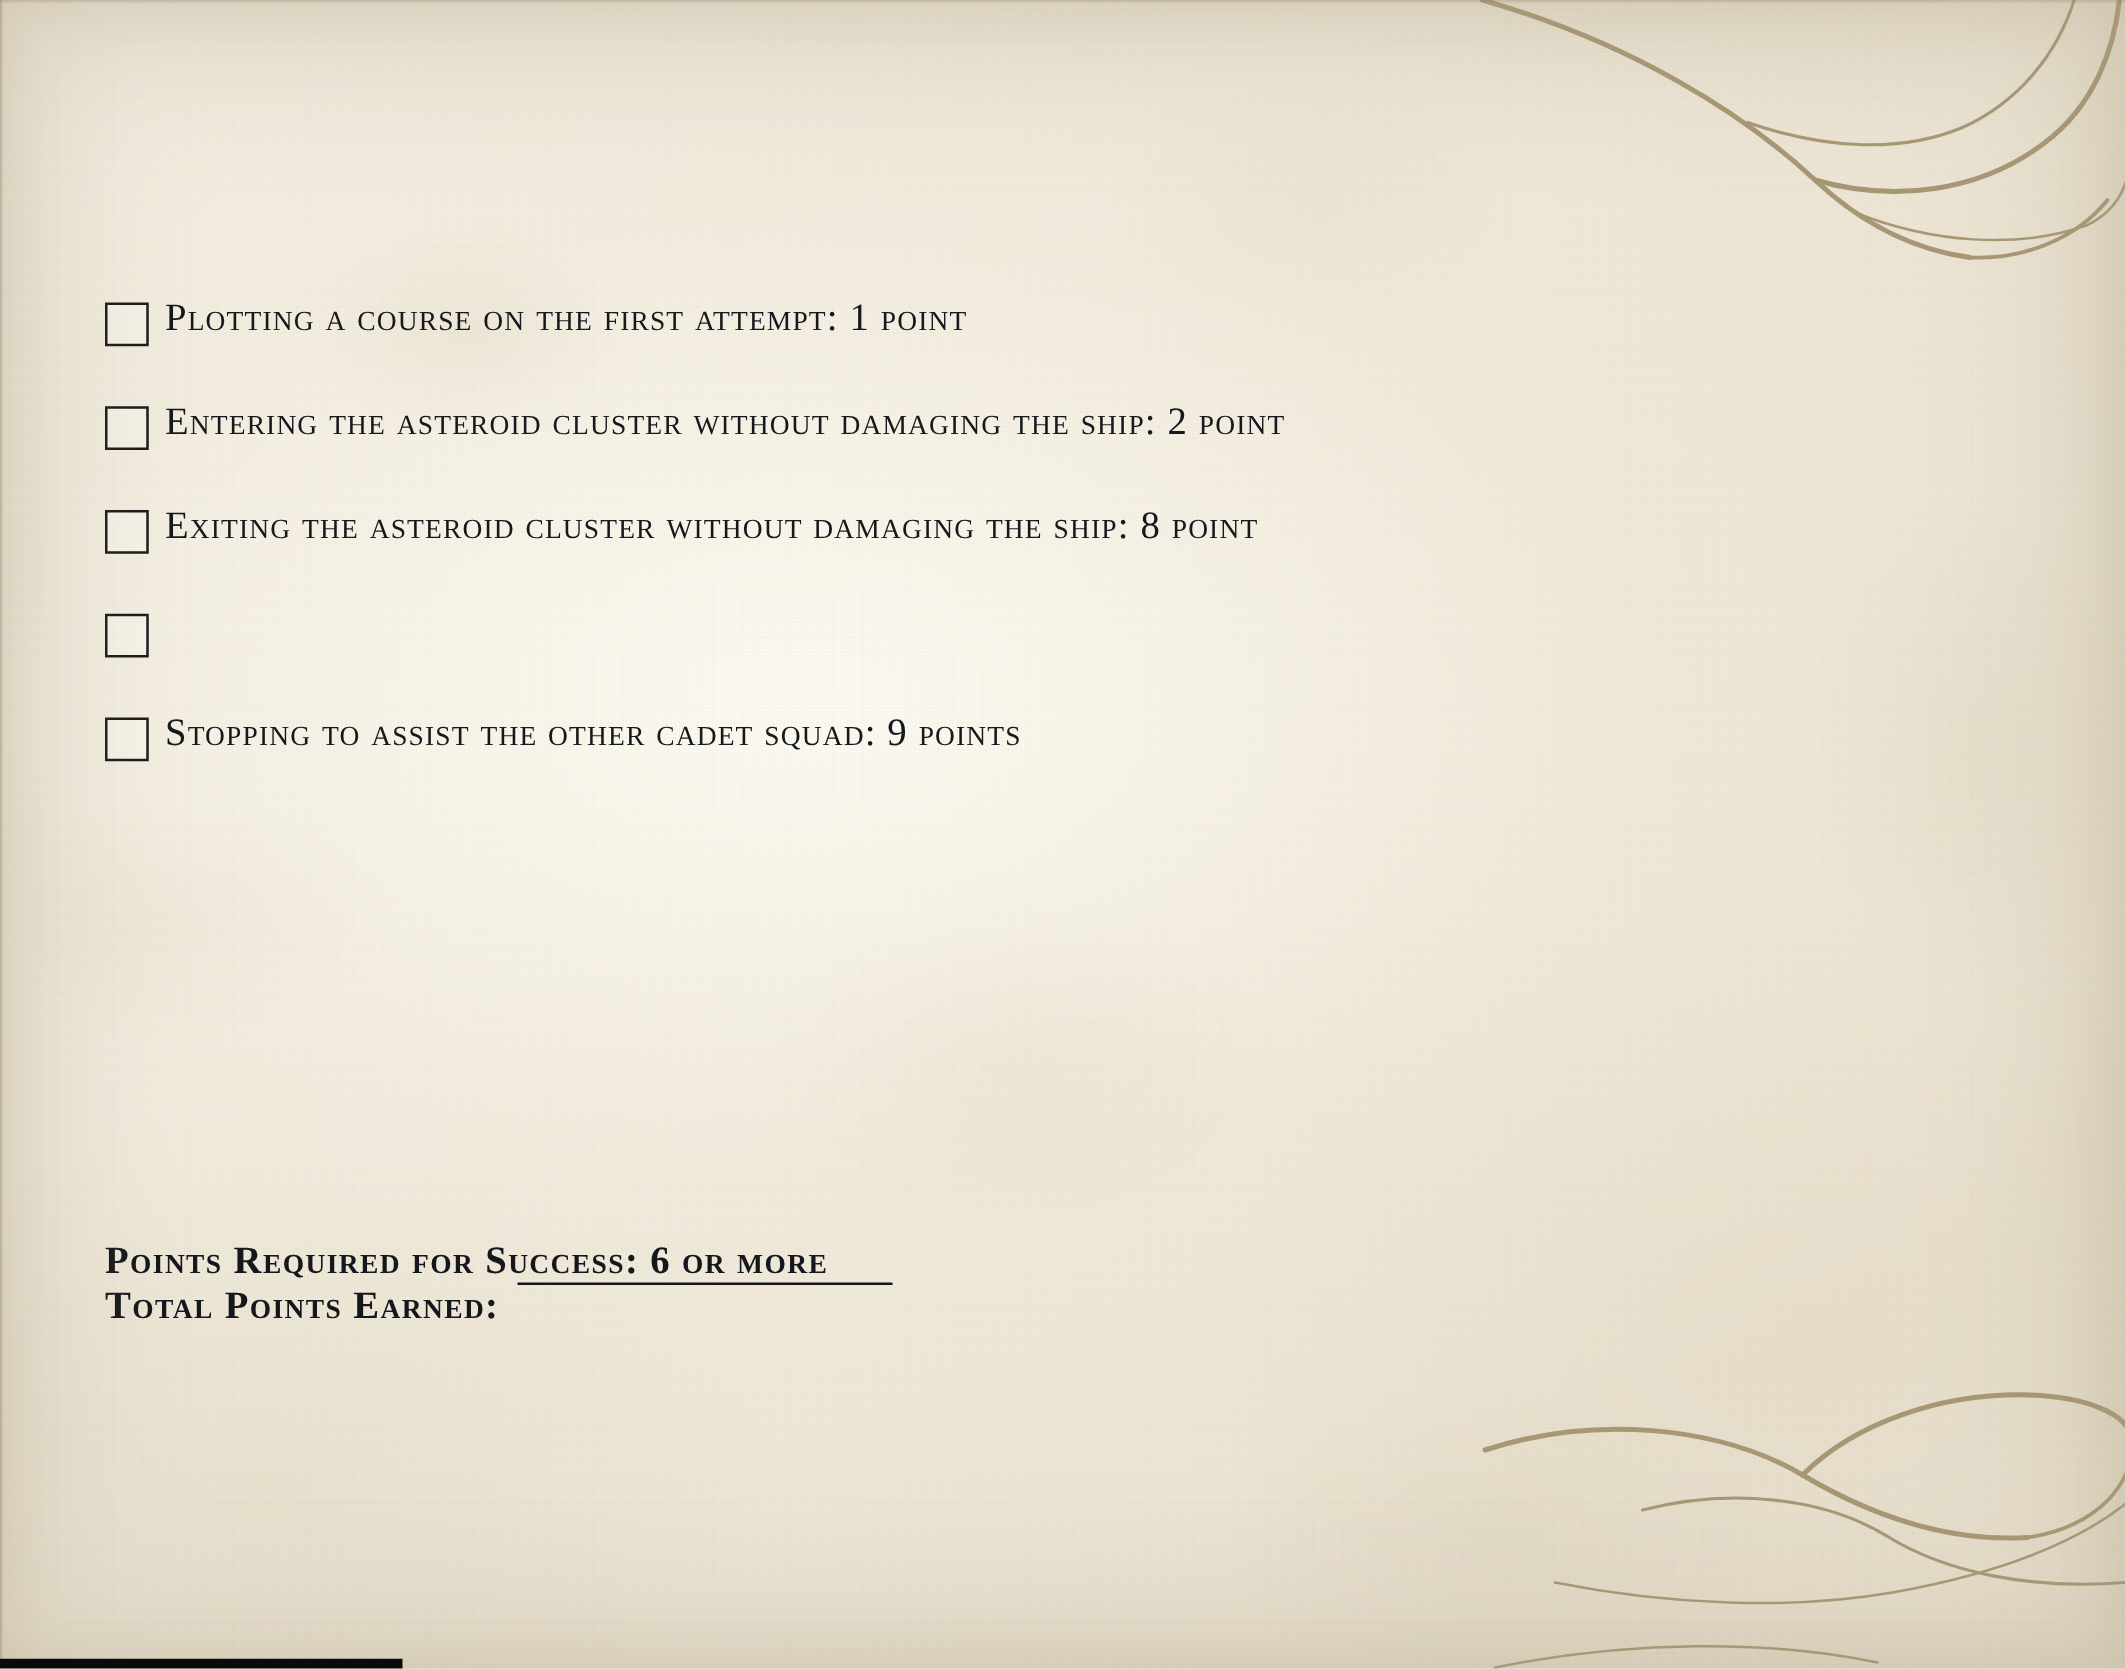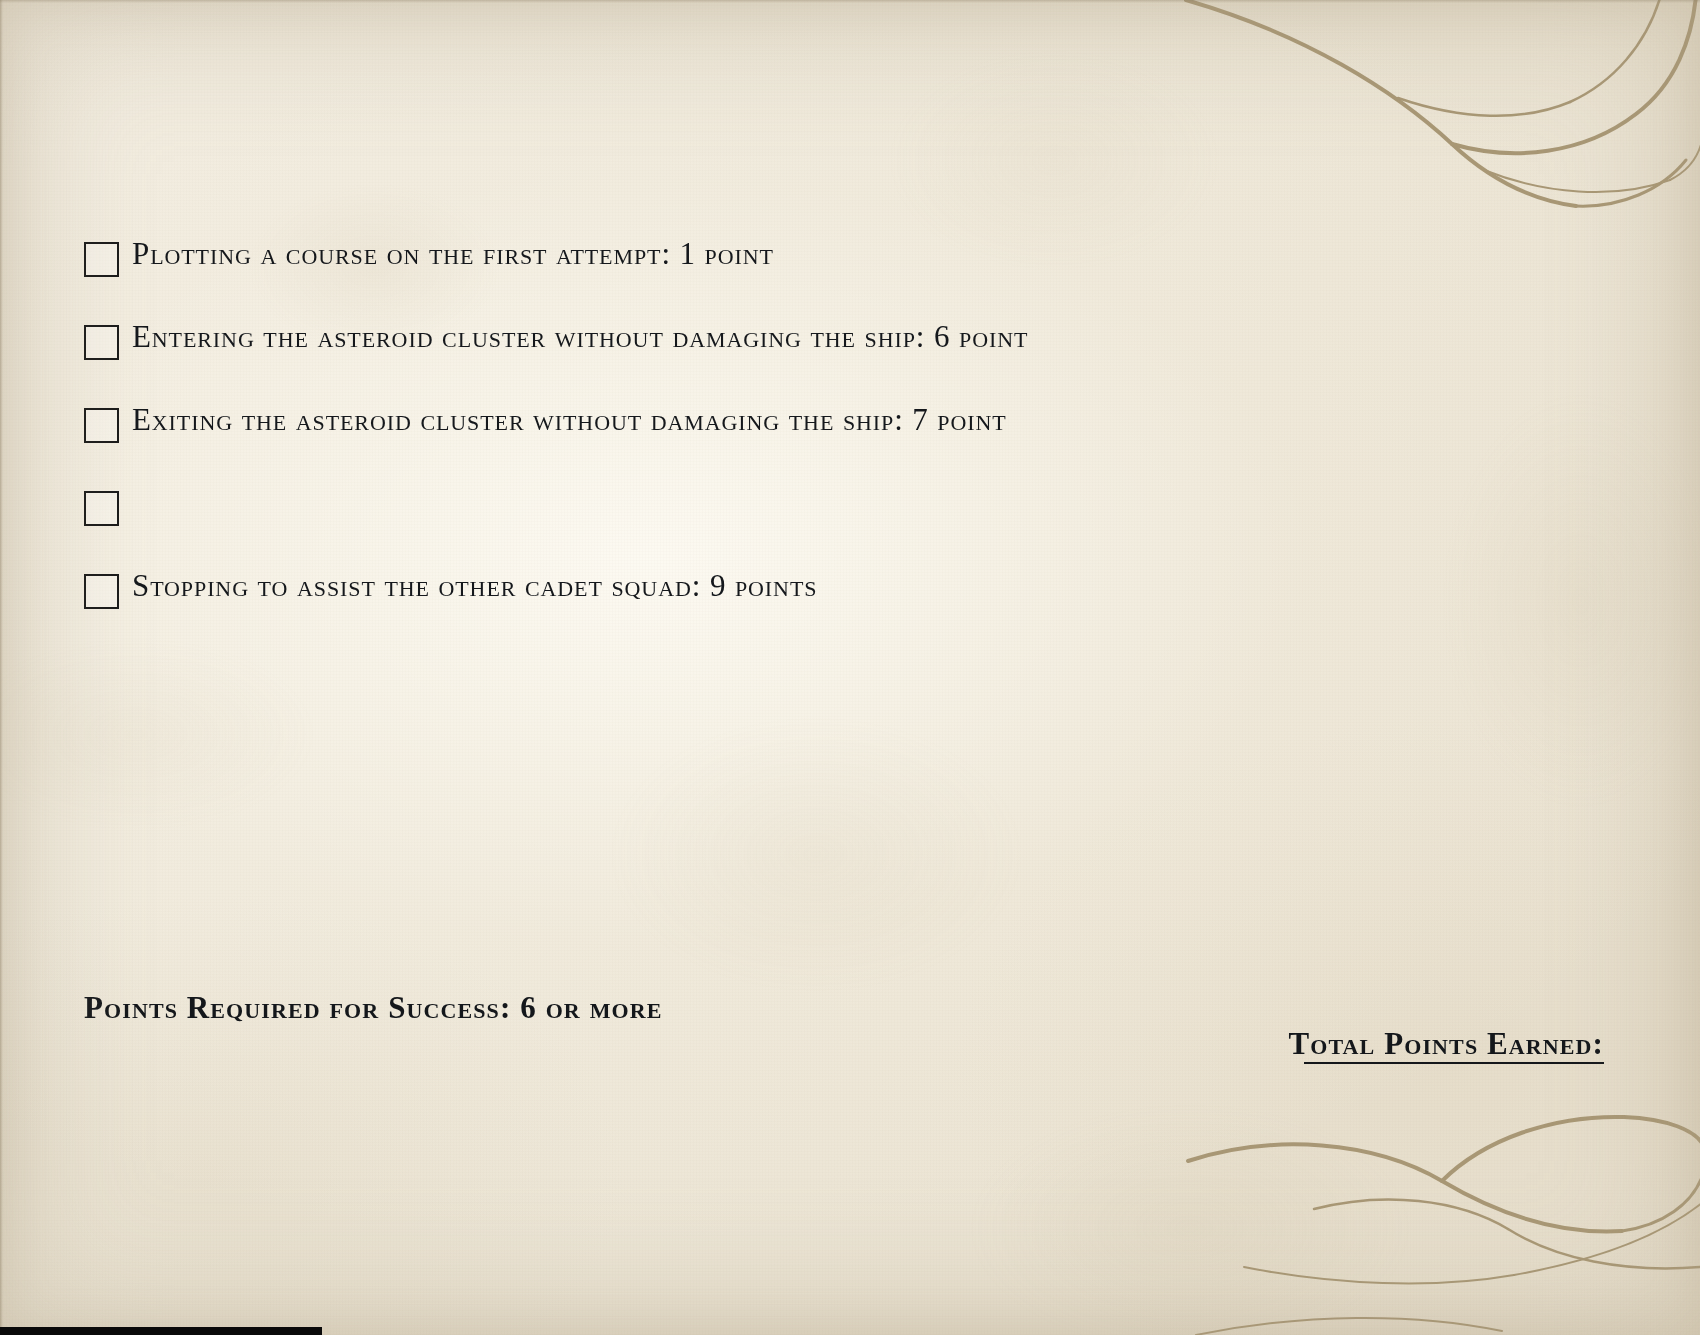--- a/index.html
+++ b/index.html
@@ -112,29 +112,28 @@
     font-family: "Liberation Serif", serif;
     font-variant: small-caps;
     font-weight: bold;
     font-size: 31px;
     letter-spacing: 1.1px;
     color: #14171b;
     white-space: nowrap;
   }
   .total-line {
     display: flex;
-    align-items: flex-end;
+    align-items: flex-start;
     font-family: "Liberation Serif", serif;
     font-variant: small-caps;
     font-weight: bold;
     font-size: 31px;
     letter-spacing: 1.1px;
     color: #14171b;
     white-space: nowrap;
-    flex-direction: column;
   }
   .total-rule {
     display: inline-block;
     width: 300px;
     border-bottom: 2px solid #14171b;
     margin-left: 14px;
     margin-bottom: 6px;
   }
 
   .bottom-bar {
@@ -199,26 +198,26 @@
     <ul class="check-list">
 
       <li class="check-item">
         <span class="checkbox"></span>
         <span class="item-text">Plotting a course on the first attempt: 1 point</span>
       </li>
 
 
       <li class="check-item">
         <span class="checkbox"></span>
-        <span class="item-text">Entering the asteroid cluster without damaging the ship: 6 point</span>
-      </li>
-
-      <li class="check-item">
-        <span class="checkbox"></span>
-        <span class="item-text">Exiting the asteroid cluster without damaging the ship: 7 point</span>
+        <span class="item-text">Entering the asteroid cluster without damaging the ship: 2 point</span>
+      </li>
+
+      <li class="check-item">
+        <span class="checkbox"></span>
+        <span class="item-text">Exiting the asteroid cluster without damaging the ship: 8 point</span>
       </li>
 
       <li class="check-item">
         <span class="checkbox"></span>
       </li>
 
       <li class="check-item">
         <span class="checkbox"></span>
         <span class="item-text">Stopping to assist the other cadet squad: 9 points</span>
       </li>

